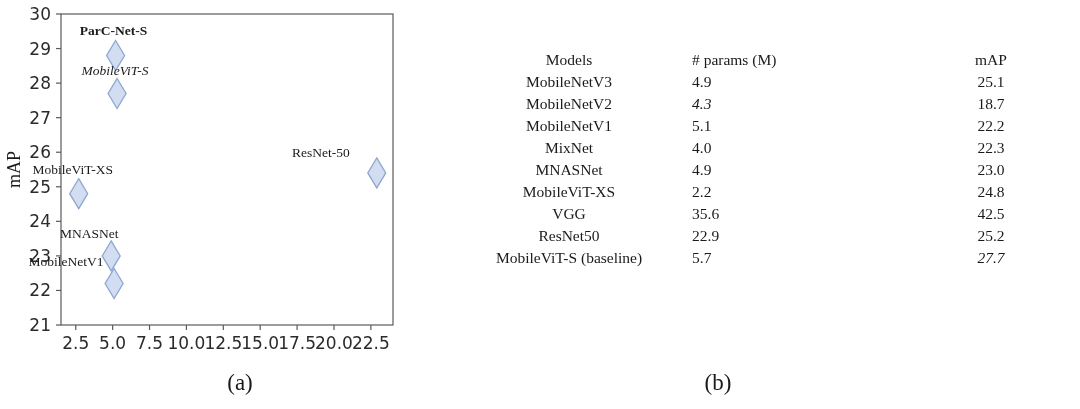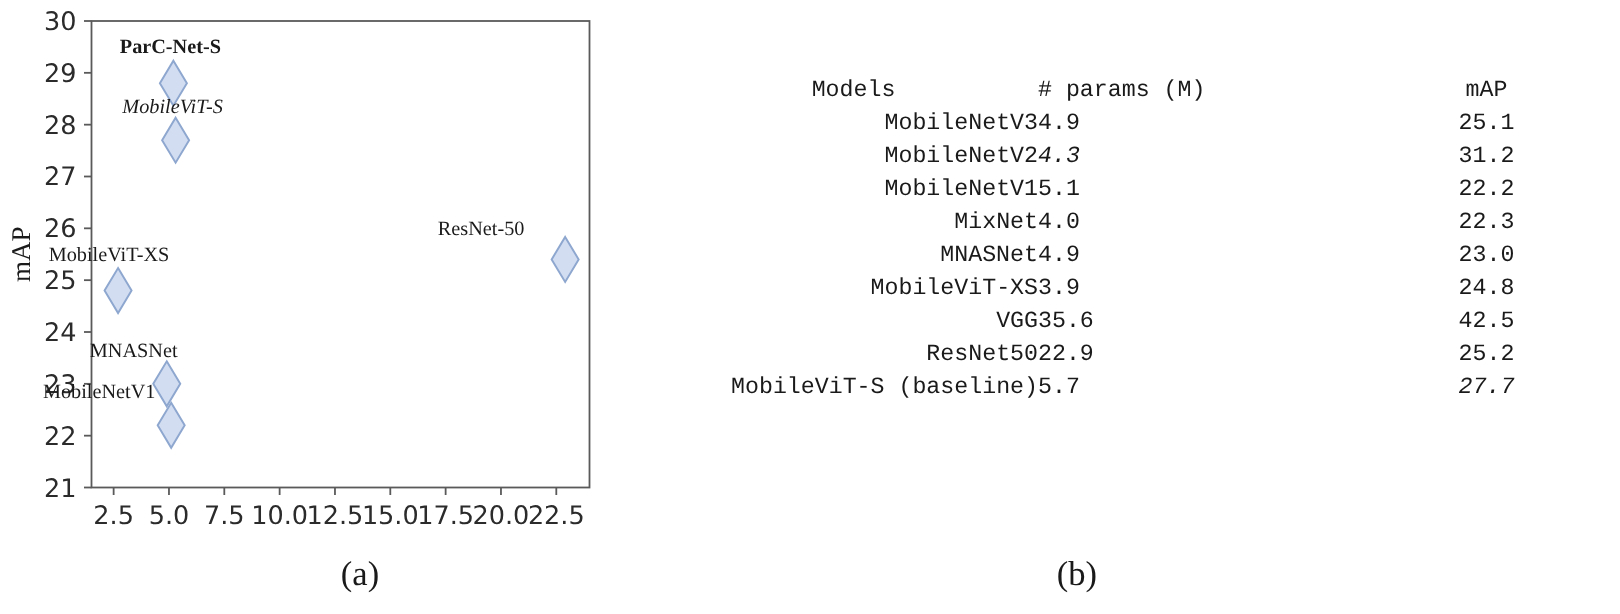--- a/index.html
+++ b/index.html
@@ -88,34 +88,33 @@
     font-size: 15.5px;
     color: #1a1a1a;
   }
   table.results th,
   table.results td {
     padding: 0;
     height: 22px;
     line-height: 22px;
     font-weight: normal;
     border: none;
-    font-family: Liberation Mono, monospace;
   }
   
   tr.toprule   > * { border-top: 1.3px solid #3c3c3c; }
   tr.headsep   > * { border-bottom: 1.1px solid #3c3c3c; }
   tr.midrule   > * { border-top: 1.3px solid #3c3c3c; }
   tr.bottomrule> * { border-bottom: 1.3px solid #3c3c3c; }
 
   
   col.c-model  { width: 246px; }
   col.c-params { width: 210px; }
   col.c-map    { width: 178px; }
 
-  td.model, th.model   { text-align: right;   padding-left: 54px; }
+  td.model, th.model   { text-align: center;   padding-left: 54px; }
   td.params, th.params { text-align: left; border-left: 1.2px solid #3c3c3c; }
   td.map, th.map       { text-align: center; }
   th.model             { text-align: center; padding-left: 0; }
 
   .b  { font-weight: bold; }
   .it { font-style: italic; }
 </style>
 </head>
 <body>
 
@@ -194,40 +193,40 @@
     </thead>
     <tbody id="table-body">
         <tr>
           <td class="model ">MobileNetV3</td>
           <td class="params ">4.9</td>
           <td class="map ">25.1</td>
         </tr>
         <tr>
           <td class="model ">MobileNetV2</td>
           <td class="params it">4.3</td>
-          <td class="map ">31.2</td>
+          <td class="map ">18.7</td>
         </tr>
         <tr>
           <td class="model ">MobileNetV1</td>
           <td class="params ">5.1</td>
           <td class="map ">22.2</td>
         </tr>
         <tr>
           <td class="model ">MixNet</td>
           <td class="params ">4.0</td>
           <td class="map ">22.3</td>
         </tr>
         <tr>
           <td class="model ">MNASNet</td>
           <td class="params ">4.9</td>
           <td class="map ">23.0</td>
         </tr>
         <tr>
           <td class="model ">MobileViT-XS</td>
-          <td class="params b">3.9</td>
+          <td class="params b">2.2</td>
           <td class="map ">24.8</td>
         </tr>
         <tr>
           <td class="model ">VGG</td>
           <td class="params ">35.6</td>
           <td class="map ">42.5</td>
         </tr>
         <tr>
           <td class="model ">ResNet50</td>
           <td class="params ">22.9</td>

